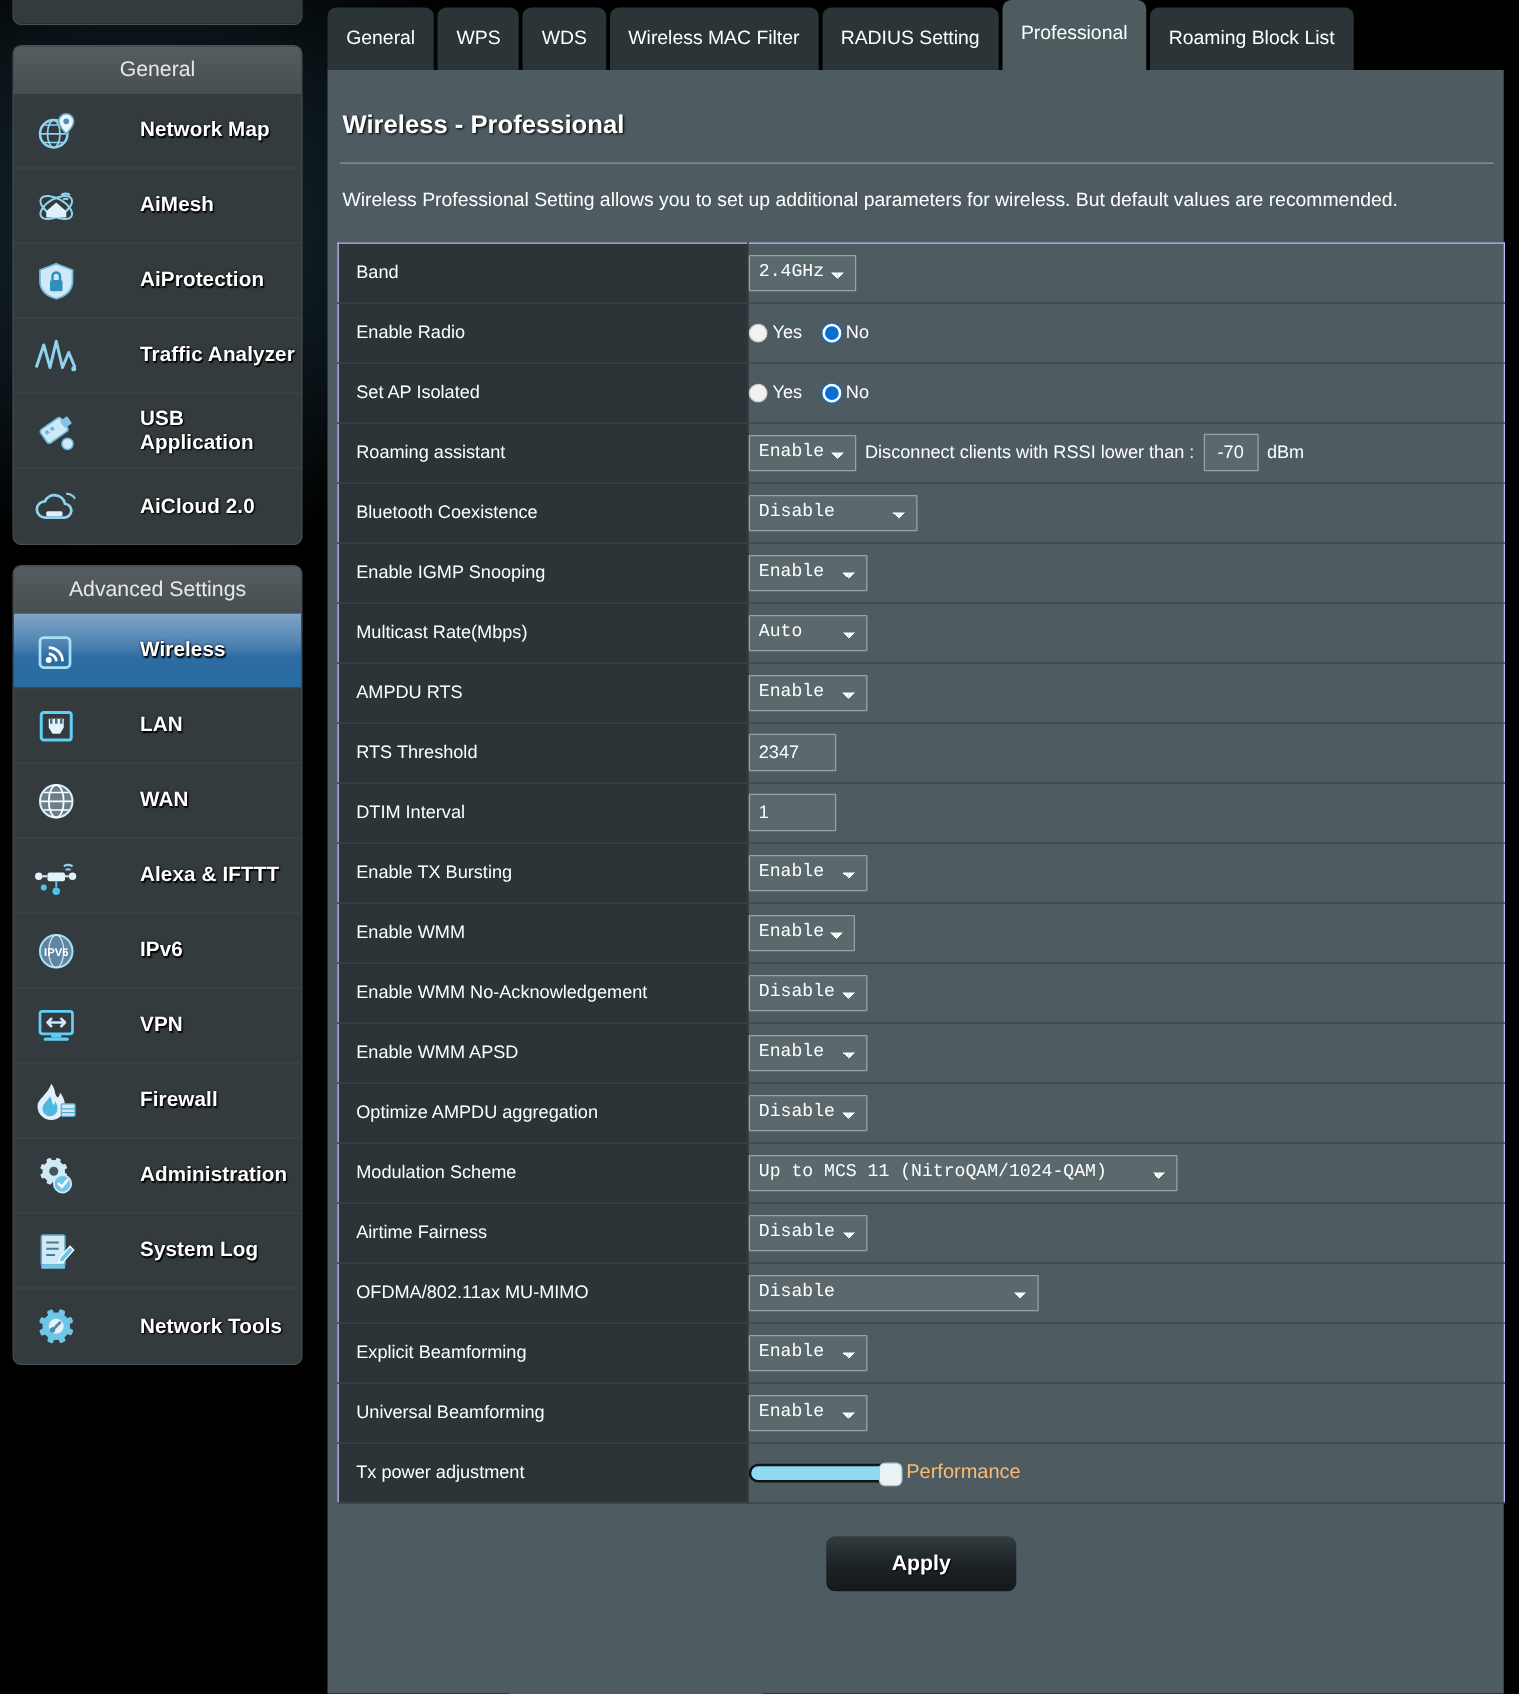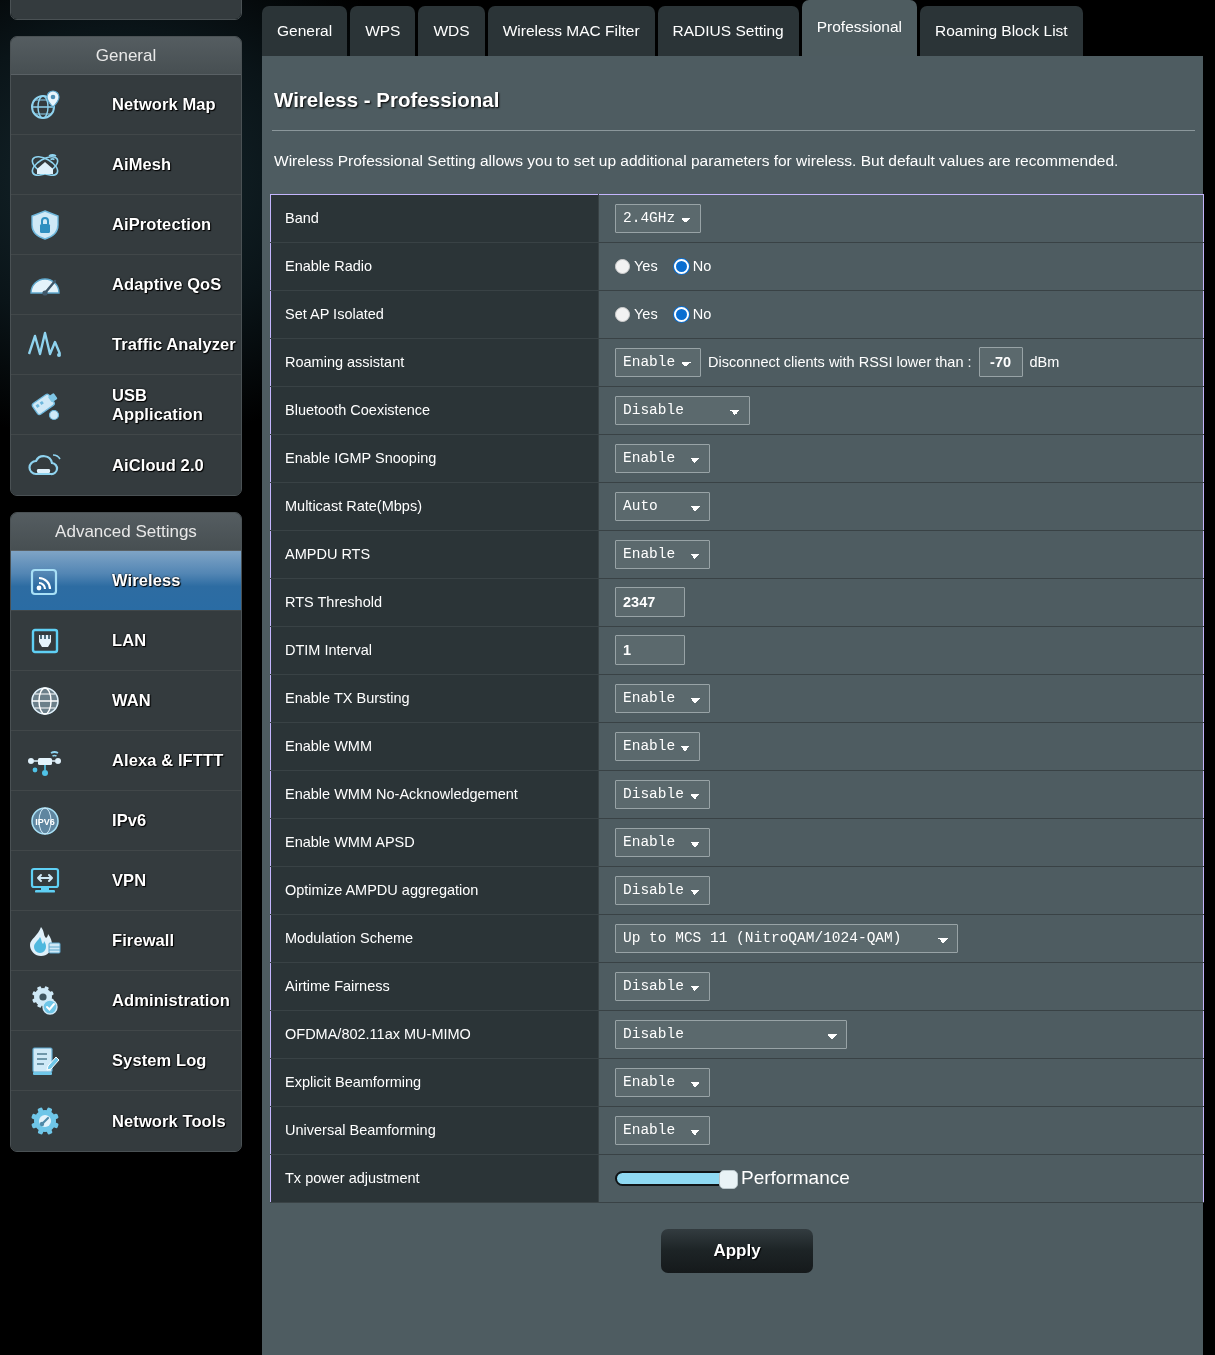--- a/index.html
+++ b/index.html
@@ -136,21 +136,21 @@
   td.lbl {
     width: 328px;
     background: #2b3437;
     color: #ffffff;
     font-size: 14.5px;
     padding-left: 14px;
     border-right: 1px solid #394245;
   }
   td.val {
     background: #4e5c61;
-    padding-left: 16px;
+    padding-left: 0;
     color: #ffffff;
     font-size: 14.5px;
     margin-left: 44px;
   }
   .valwrap { display: flex; align-items: center; gap: 7px; }
 
   
   select.sel {
     -webkit-appearance: none;
     appearance: none;
@@ -176,21 +176,20 @@
   input.txt {
     background: #5b696d;
     border: 1px solid #98a3a6;
     color: #ffffff;
     font-family: "Liberation Sans", sans-serif;
     font-size: 14.5px;
     height: 30px;
     width: 70px;
     padding: 0 7px;
     border-radius: 1px;
-    font-weight: bold;
   }
   input.txt.rssi { width: 44px; text-align: center; }
 
   .radio-row { display: flex; align-items: center; gap: 4px; }
   .radio-opt { display: flex; align-items: center; gap: 4px; margin-right: 12px; cursor: pointer; }
   .rb {
     width: 15px; height: 15px;
     border-radius: 50%;
     display: inline-block;
     position: relative;
@@ -226,21 +225,21 @@
     cursor: pointer;
   }
   .slider .thumb {
     position: absolute;
     right: -9px; top: -3px;
     width: 19px; height: 19px;
     background: #e9f3f6;
     border: 1px solid #b9c6ca;
     border-radius: 5px;
   }
-  .slider-label { color: #ffffff; font-size: 19px; }
+  .slider-label { color: #fdba74; font-size: 16px; }
 
   .apply-row {
     display: flex;
     justify-content: center;
     padding: 26px 0 22px 0;
     margin-left: 8px;
     width: 934px;
   }
   .apply-btn {
     width: 152px; height: 44px;
@@ -310,30 +309,20 @@
         <span class="mi-icon">
           <svg class="ic" width="30" height="32" viewBox="0 0 30 32">
             <path d="M15 2 L28 7 V16c0 8-6 12-13 14C8 28 2 24 2 16V7z" fill="#cfe9f7" stroke="#6fb8dd" stroke-width="1.4"></path>
             <rect x="10" y="15" width="10" height="9" rx="1.5" fill="#2f8fc0"></rect>
             <path d="M12 15v-3a3 3 0 0 1 6 0v3" fill="none" stroke="#2f8fc0" stroke-width="2"></path>
           </svg>
         </span>
         <span class="mi-label">AiProtection</span>
       </div>
 
-      <div class="menu-item">
-        <span class="mi-icon">
-          <svg class="ic" width="34" height="30" viewBox="0 0 34 30">
-            <path d="M3 23a14 14 0 0 1 28 0z" fill="#e4f3fb" stroke="#5fa8cd" stroke-width="1.4"></path>
-            <path d="M17 23 L27 11" stroke="#41596b" stroke-width="2.4" stroke-linecap="round"></path>
-            <circle cx="17" cy="23" r="2.6" fill="#41596b"></circle>
-          </svg>
-        </span>
-        <span class="mi-label">Adaptive QoS</span>
-      </div>
 
       <div class="menu-item">
         <span class="mi-icon">
           <svg class="ic" width="36" height="30" viewBox="0 0 36 30">
             <path d="M2 24 L8 6 L13 24 L18 3 L23 24 L28 12 L33 24" fill="none" stroke="#8fd3ef" stroke-width="2.4" stroke-linejoin="round"></path>
             <circle cx="32" cy="25" r="2" fill="#8fd3ef"></circle>
           </svg>
         </span>
         <span class="mi-label">Traffic Analyzer</span>
       </div>

